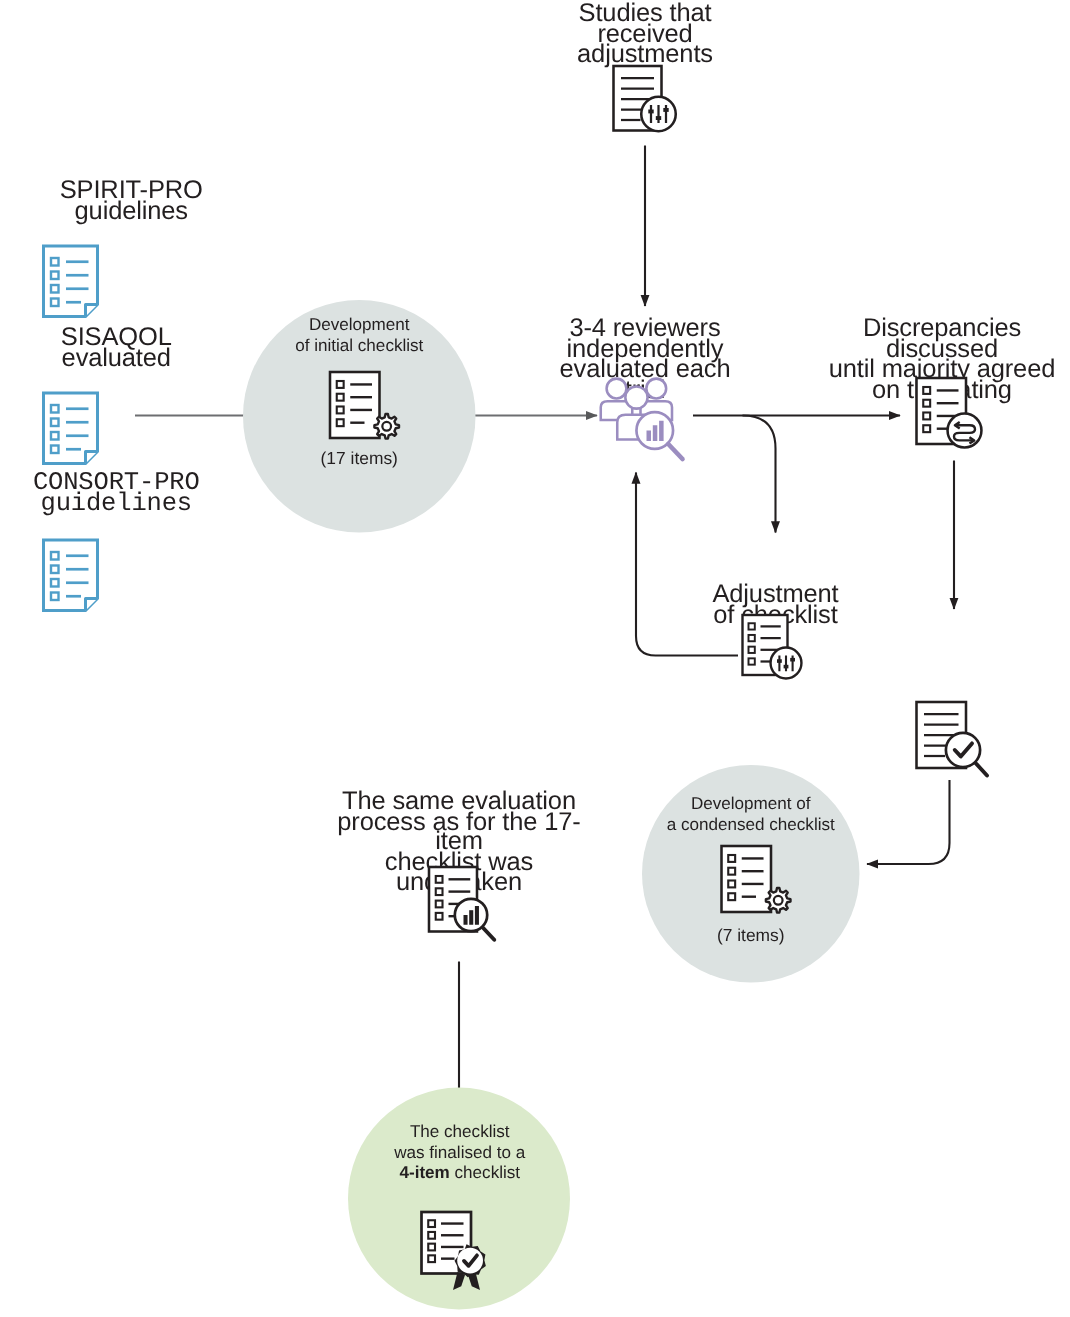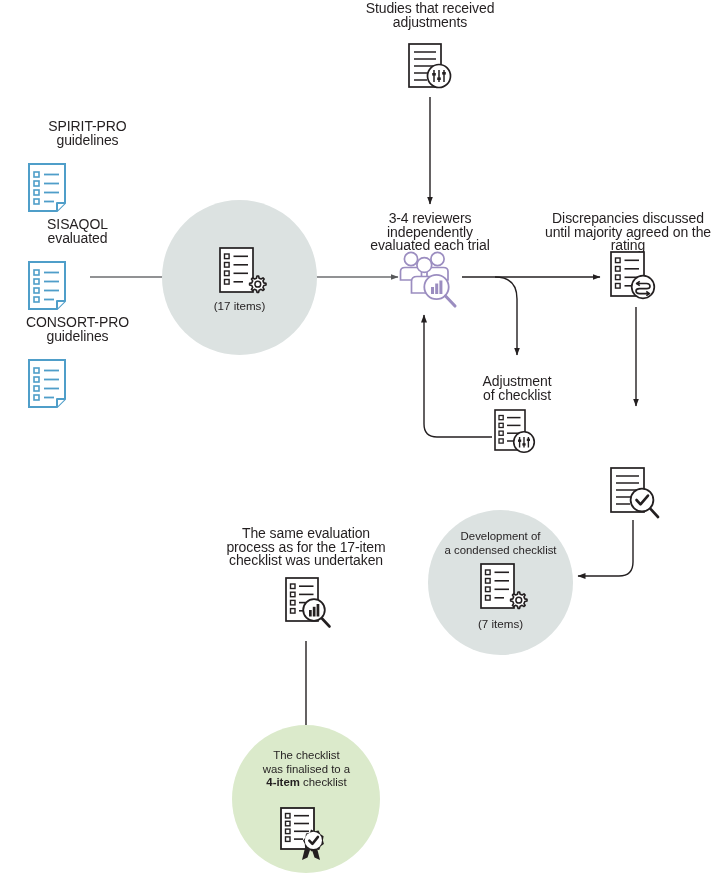--- a/index.html
+++ b/index.html
@@ -23,21 +23,21 @@
     position: absolute;
     left: 0;
     top: 0;
     width: 713px;
     height: 878px;
   }
   .label {
     position: absolute;
     text-align: center;
     color: #231f20;
-    font-size: 14px;
+    font-size: 17px;
     line-height: 13.6px;
     letter-spacing: -0.1px;
     white-space: pre-line;
   }
   .circle {
     position: absolute;
     border-radius: 50%;
   }
   .circle-gray { background: #dce2e1; }
   .circle-green { background: #dbeacb; }
@@ -127,37 +127,39 @@
       <rect x="8" y="19" width="5" height="5" fill="none" stroke="#4f9ec9" stroke-width="1.6"></rect>
       <rect x="8" y="28" width="5" height="5" fill="none" stroke="#4f9ec9" stroke-width="1.6"></rect>
       <rect x="8" y="37" width="5" height="5" fill="none" stroke="#4f9ec9" stroke-width="1.6"></rect>
       <line x1="18" y1="12.5" x2="33" y2="12.5" stroke="#4f9ec9" stroke-width="1.8"></line>
       <line x1="18" y1="21.5" x2="33" y2="21.5" stroke="#4f9ec9" stroke-width="1.8"></line>
       <line x1="18" y1="30.5" x2="33" y2="30.5" stroke="#4f9ec9" stroke-width="1.8"></line>
       <line x1="18" y1="39.5" x2="28" y2="39.5" stroke="#4f9ec9" stroke-width="1.8"></line>
     </svg>
   </div>
 
-  <div class="label" style="left:0px; top:316px; width:155px;">CONSORT-PRO
+  <div class="label" style="left:0px; top:316px; width:155px;font-family:Liberation Mono, monospace;">CONSORT-PRO
 guidelines</div>
   <div class="icon-wrap" style="left:26px; top:358px;">
     <svg width="42" height="52" viewBox="0 0 42 52">
       <path d="M3,2 L32,2 L39,2 L39,41 L31,49 L3,49 Z" fill="#ffffff" stroke="#4f9ec9" stroke-width="2"></path>
       <path d="M39,41 L31,41 L31,49" fill="#ffffff" stroke="#4f9ec9" stroke-width="2" stroke-linejoin="round"></path>
       <rect x="8" y="10" width="5" height="5" fill="none" stroke="#4f9ec9" stroke-width="1.6"></rect>
       <rect x="8" y="19" width="5" height="5" fill="none" stroke="#4f9ec9" stroke-width="1.6"></rect>
       <rect x="8" y="28" width="5" height="5" fill="none" stroke="#4f9ec9" stroke-width="1.6"></rect>
       <rect x="8" y="37" width="5" height="5" fill="none" stroke="#4f9ec9" stroke-width="1.6"></rect>
       <line x1="18" y1="12.5" x2="33" y2="12.5" stroke="#4f9ec9" stroke-width="1.8"></line>
       <line x1="18" y1="21.5" x2="33" y2="21.5" stroke="#4f9ec9" stroke-width="1.8"></line>
       <line x1="18" y1="30.5" x2="33" y2="30.5" stroke="#4f9ec9" stroke-width="1.8"></line>
       <line x1="18" y1="39.5" x2="28" y2="39.5" stroke="#4f9ec9" stroke-width="1.8"></line>
     </svg>
   </div>
 
+  <div class="circle-label" style="left:167px; top:211px; width:145px;">Development
+of initial checklist</div>
   <div class="icon-wrap" style="left:216px; top:245px;">
     <svg width="50" height="54" viewBox="0 0 50 54">
       <rect x="4" y="3" width="33" height="44" fill="#ffffff" stroke="#231f20" stroke-width="1.7"></rect>
       <rect x="8.5" y="9" width="4.6" height="4.6" fill="none" stroke="#231f20" stroke-width="1.4"></rect>
       <rect x="8.5" y="17.5" width="4.6" height="4.6" fill="none" stroke="#231f20" stroke-width="1.4"></rect>
       <rect x="8.5" y="26" width="4.6" height="4.6" fill="none" stroke="#231f20" stroke-width="1.4"></rect>
       <rect x="8.5" y="34.5" width="4.6" height="4.6" fill="none" stroke="#231f20" stroke-width="1.4"></rect>
       <line x1="17.5" y1="11.3" x2="32" y2="11.3" stroke="#231f20" stroke-width="1.6"></line>
       <line x1="17.5" y1="19.8" x2="32" y2="19.8" stroke="#231f20" stroke-width="1.6"></line>
       <line x1="17.5" y1="28.3" x2="32" y2="28.3" stroke="#231f20" stroke-width="1.6"></line>
@@ -226,21 +228,21 @@
       <line x1="16.5" y1="18.8" x2="31" y2="18.8" stroke="#231f20" stroke-width="1.6"></line>
       <line x1="16.5" y1="27.3" x2="31" y2="27.3" stroke="#231f20" stroke-width="1.6"></line>
       <line x1="16.5" y1="35.8" x2="26" y2="35.8" stroke="#231f20" stroke-width="1.6"></line>
       <circle cx="35" cy="37" r="11.3" fill="#ffffff" stroke="#231f20" stroke-width="1.7"></circle>
       <path d="M29.5,33.5 L38.5,33.5 Q42,33.5 42,36.2 Q42,38.6 38.5,38.6 L31.5,38.6 Q28,38.6 28,41 Q28,43.6 31.5,43.6 L40.5,43.6" fill="none" stroke="#231f20" stroke-width="1.6"></path>
       <path d="M31.8,31.4 L28.6,33.5 L31.8,35.6" fill="none" stroke="#231f20" stroke-width="1.6" stroke-linejoin="round"></path>
       <path d="M38.3,41.5 L41.5,43.6 L38.3,45.7" fill="none" stroke="#231f20" stroke-width="1.6" stroke-linejoin="round"></path>
     </svg>
   </div>
 
-  <div class="label" style="left:456px; top:375px; width:122px;">Adjustment
+  <div class="label" style="left:456px; top:389px; width:122px;">Adjustment
 of checklist</div>
   <div class="icon-wrap" style="left:492px; top:408px;">
     <svg width="50" height="52" viewBox="0 0 50 52">
       <rect x="3" y="2" width="30" height="40" fill="#ffffff" stroke="#231f20" stroke-width="1.6"></rect>
       <rect x="7" y="7.5" width="4.2" height="4.2" fill="none" stroke="#231f20" stroke-width="1.3"></rect>
       <rect x="7" y="15.3" width="4.2" height="4.2" fill="none" stroke="#231f20" stroke-width="1.3"></rect>
       <rect x="7" y="23.1" width="4.2" height="4.2" fill="none" stroke="#231f20" stroke-width="1.3"></rect>
       <rect x="7" y="30.9" width="4.2" height="4.2" fill="none" stroke="#231f20" stroke-width="1.3"></rect>
       <line x1="15" y1="9.6" x2="28.5" y2="9.6" stroke="#231f20" stroke-width="1.5"></line>
       <line x1="15" y1="17.4" x2="28.5" y2="17.4" stroke="#231f20" stroke-width="1.5"></line>

